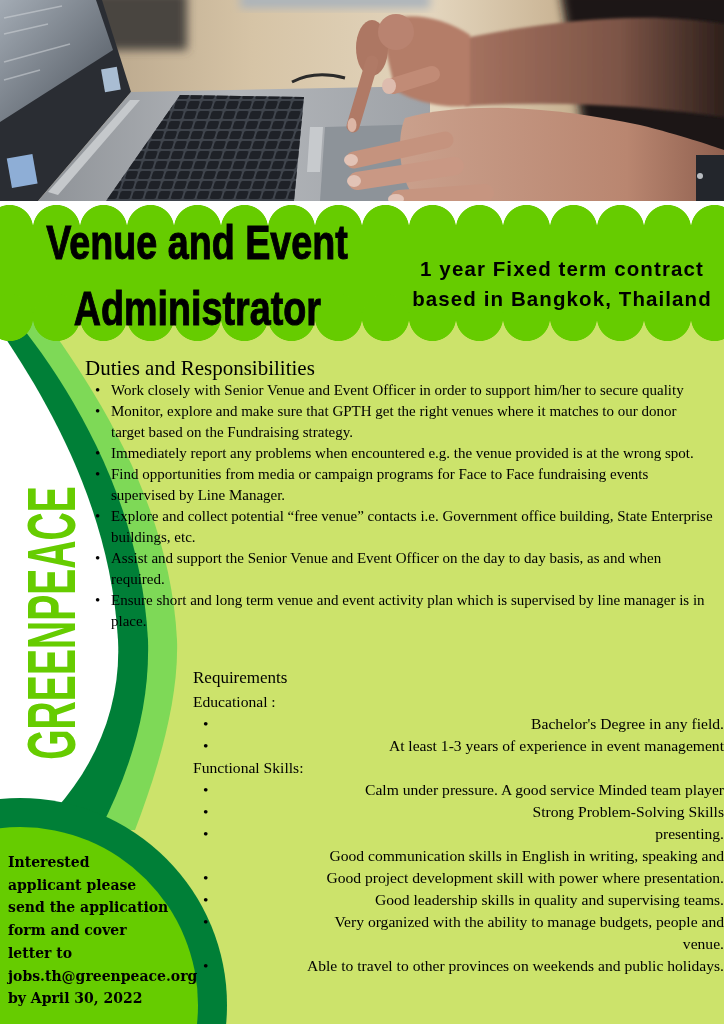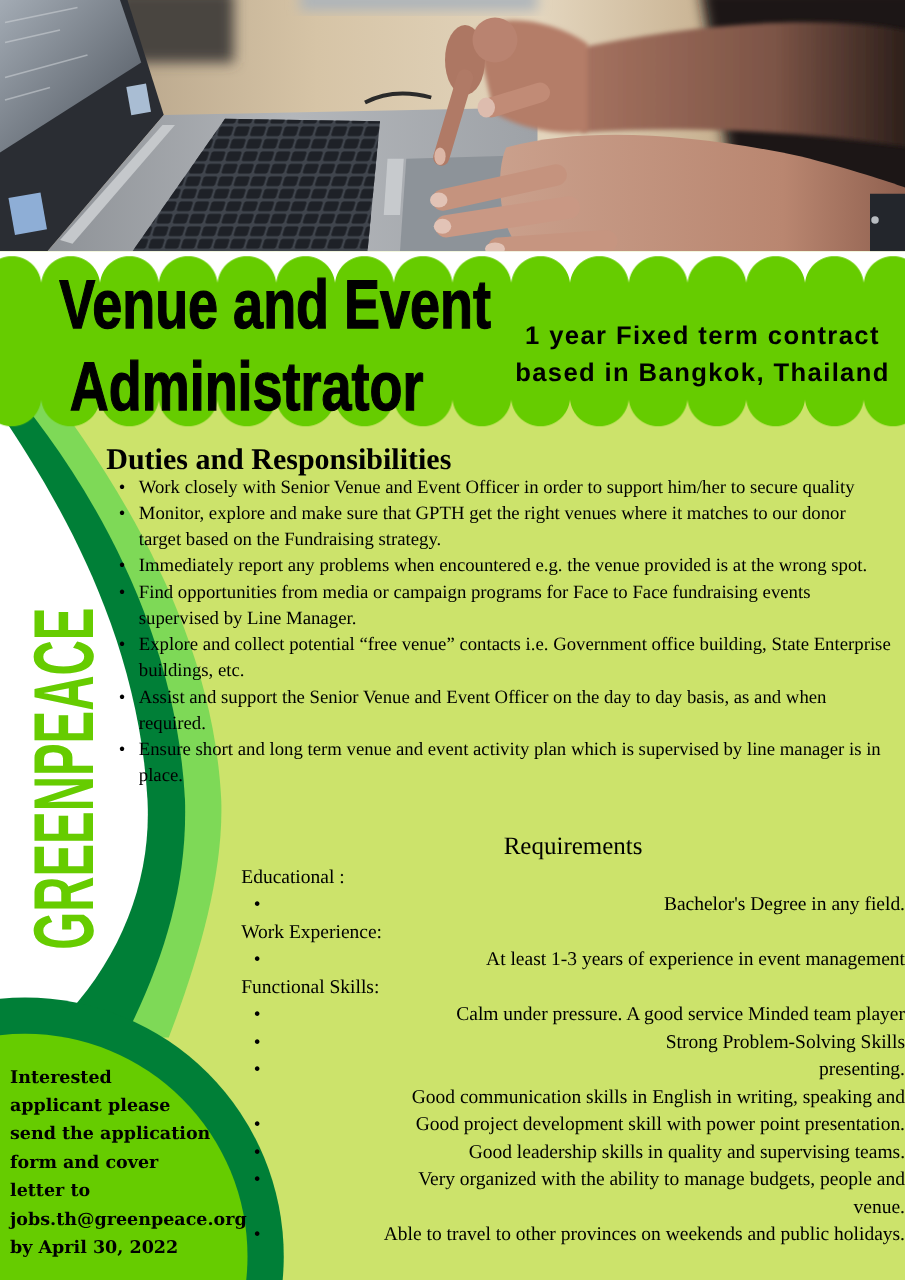--- a/index.html
+++ b/index.html
@@ -16,44 +16,44 @@
     .scallop {
       left:0; width:724px; height:47px; z-index:3;
       background-image: radial-gradient(circle at 23.5px 23.5px, #66cc00 23.2px, rgba(102,204,0,0) 23.9px);
       background-size:47px 47px; background-position:33px 0; background-repeat:repeat-x;
     }
     .scallop-top { top:205px; }
     .scallop-bottom { top:294px; }
     .banner-fill { left:0; top:228px; width:724px; height:90px; background:#66cc00; z-index:3; }
 
     .title { left:0; top:210px; width:394px; text-align:center; z-index:4;
-      font-family:"Liberation Sans", sans-serif; font-weight:bold; font-size:55px; line-height:66px;
+      font-family:"Liberation Sans", sans-serif; font-weight:bold; font-size:48px; line-height:66px;
       -webkit-text-stroke:1px #000; }
     .title .tl { display:block; white-space:nowrap; }
     .title .tl span { display:inline-block; transform:scaleX(0.785); transform-origin:center; }
 
     .subtitle { left:400px; top:254px; width:324px; text-align:center; z-index:4;
       font-family:"Liberation Sans", sans-serif; font-weight:bold; font-size:20.5px; line-height:30px;
       letter-spacing:1.1px; }
     .subtitle span { display:block; white-space:nowrap; }
 
     .logo { left:-187px; top:589px; width:476px; height:68px; line-height:68px; text-align:center;
       font-family:"Liberation Sans", sans-serif; font-weight:bold; font-size:68px; color:#66cc00;
       transform:rotate(-90deg) scaleX(0.575); transform-origin:center; z-index:4; white-space:nowrap; }
 
     h2, ul, li { margin:0; padding:0; list-style:none; font-weight:normal; }
 
     .duties { left:85px; top:356px; width:639px; z-index:4; }
-    .duties-heading { font-size:24px; line-height:24px; white-space:nowrap;font-weight:bold; }
+    .duties-heading { font-size:21px; line-height:24px; white-space:nowrap; }
     .duty-item { position:relative; padding-left:26px; }
     .duty-item .line { display:block; white-space:nowrap; font-size:15px; line-height:21px; }
     .duty-item .bullet { position:absolute; left:10px; top:0; font-size:15px; line-height:21px; }
 
     .requirements { left:193px; top:664px; width:531px; z-index:4; }
-    .req-heading { font-size:20px; line-height:27px; white-space:nowrap;text-align:center; }
+    .req-heading { font-size:17px; line-height:27px; white-space:nowrap; }
     .req-label { display:block; font-size:15.6px; line-height:22px; white-space:nowrap; }
     .req-item { position:relative; padding-left:26px; }
     .req-item .line { display:block; white-space:nowrap; font-size:15.6px; line-height:22px;text-align:right; }
     .req-item .bullet { position:absolute; left:10px; top:0; font-size:15.6px; line-height:22px; }
 
     .contact { left:8px; top:851px; width:230px; z-index:4;
       font-family:"DejaVu Serif", serif; font-weight:bold; font-size:14px; line-height:22.7px; }
     .contact span { display:block; white-space:nowrap; }
   </style>
 </head>
@@ -210,21 +210,20 @@
   <h2 class="req-heading">Requirements</h2>
 
   <span class="req-label">Educational :</span>
   <ul>
     <li class="req-item">
       <span class="bullet">•</span>
       <span class="line">Bachelor's Degree in any field.</span>
     </li>
   </ul>
 
-  <span class="req-label">Work Experience:</span>
   <ul>
     <li class="req-item">
       <span class="bullet">•</span>
       <span class="line">At least 1-3 years of experience in event management</span>
     </li>
   </ul>
 
   <span class="req-label">Functional Skills:</span>
   <ul>
     <li class="req-item">
@@ -235,21 +234,21 @@
       <span class="bullet">•</span>
       <span class="line">Strong Problem-Solving Skills</span>
     </li>
     <li class="req-item">
       <span class="bullet">•</span>
       <span class="line">presenting.</span>
       <span class="line">Good communication skills in English in writing, speaking and</span>
     </li>
     <li class="req-item">
       <span class="bullet">•</span>
-      <span class="line">Good project development skill with power point presentation.</span>
+      <span class="line">Good project development skill with power where presentation.</span>
     </li>
     <li class="req-item">
       <span class="bullet">•</span>
       <span class="line">Good leadership skills in quality and supervising teams.</span>
     </li>
     <li class="req-item">
       <span class="bullet">•</span>
       <span class="line">Very organized with the ability to manage budgets, people and</span>
       <span class="line">venue.</span>
     </li>

